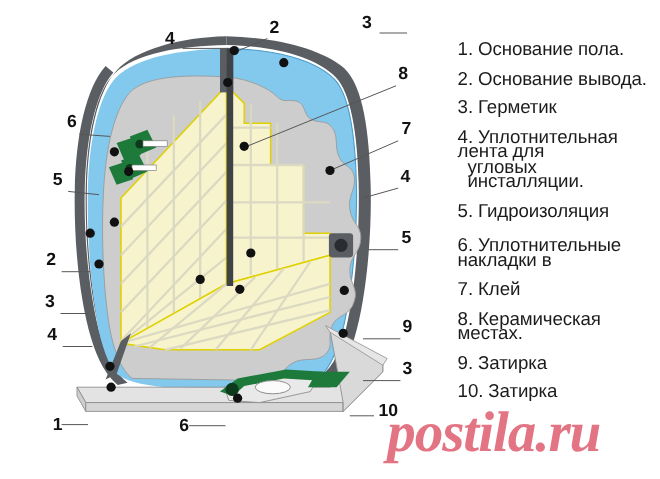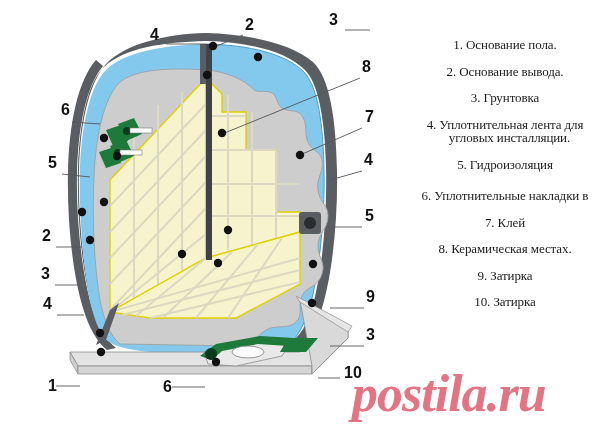--- a/index.html
+++ b/index.html
@@ -7,24 +7,23 @@
        font-family:"Liberation Sans","DejaVu Sans",sans-serif;color:#1a1a1a;}
   #page{position:relative;width:600px;height:435px;background:#fff;}
 
   
   #diagram{position:absolute;left:0;top:0;width:400px;height:435px;}
   #diagram svg{display:block;}
 
   
   #legend{position:absolute;left:416px;top:38px;width:178px;}
   .legend-item{
-      font-size:13px;line-height:13.5px;letter-spacing:-0.1px;
+      font-size:17px;line-height:13.5px;letter-spacing:-0.1px;
       color:#1b1b1b;margin-bottom:13px;
-      font-family:Liberation Serif, serif;
-      text-align:center;
+      font-family:Liberation Sans, sans-serif;
   }
 
   
   #watermark{
       position:absolute;left:352px;top:368px;
       font-family:"Liberation Serif","DejaVu Serif",serif;
       font-style:italic;font-weight:bold;font-size:52px;
       color:#e0697a;letter-spacing:-1px;
       line-height:52px;white-space:nowrap;
       opacity:0.92;
@@ -255,21 +254,21 @@
     <div class="legend-item">
       <span>1.</span>
       <span>Основание пола.</span>
     </div>
     <div class="legend-item">
       <span>2.</span>
       <span>Основание вывода.</span>
     </div>
     <div class="legend-item">
       <span>3.</span>
-      <span>Грунтовка</span>
+      <span>Герметик</span>
     </div>
     <div class="legend-item" style="margin-top:2px;">
       <span>4.</span>
       <span>Уплотнительная лента для</span>
       <div style="padding-left:9px;">угловых инсталляции.</div>
     </div>
     <div class="legend-item">
       <span>5.</span>
       <span>Гидроизоляция</span>
     </div>

